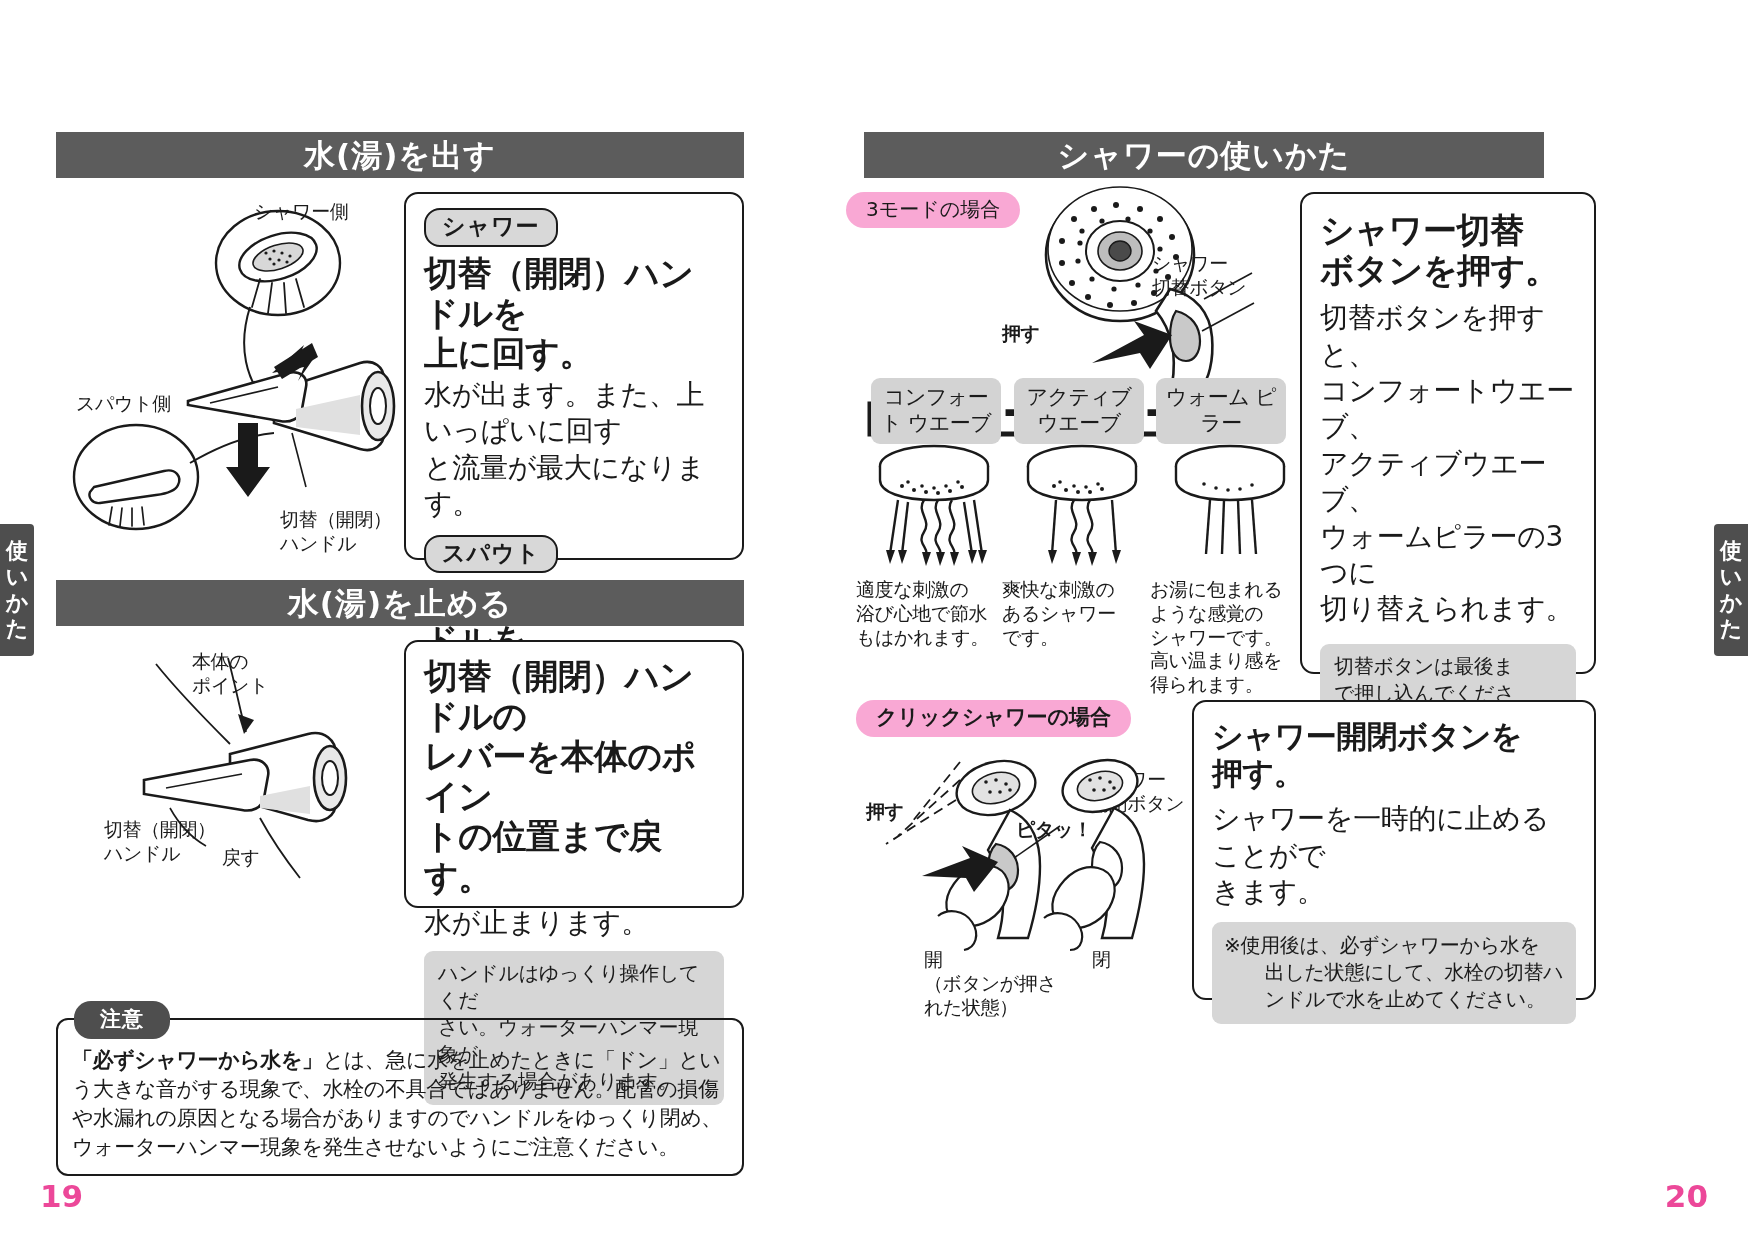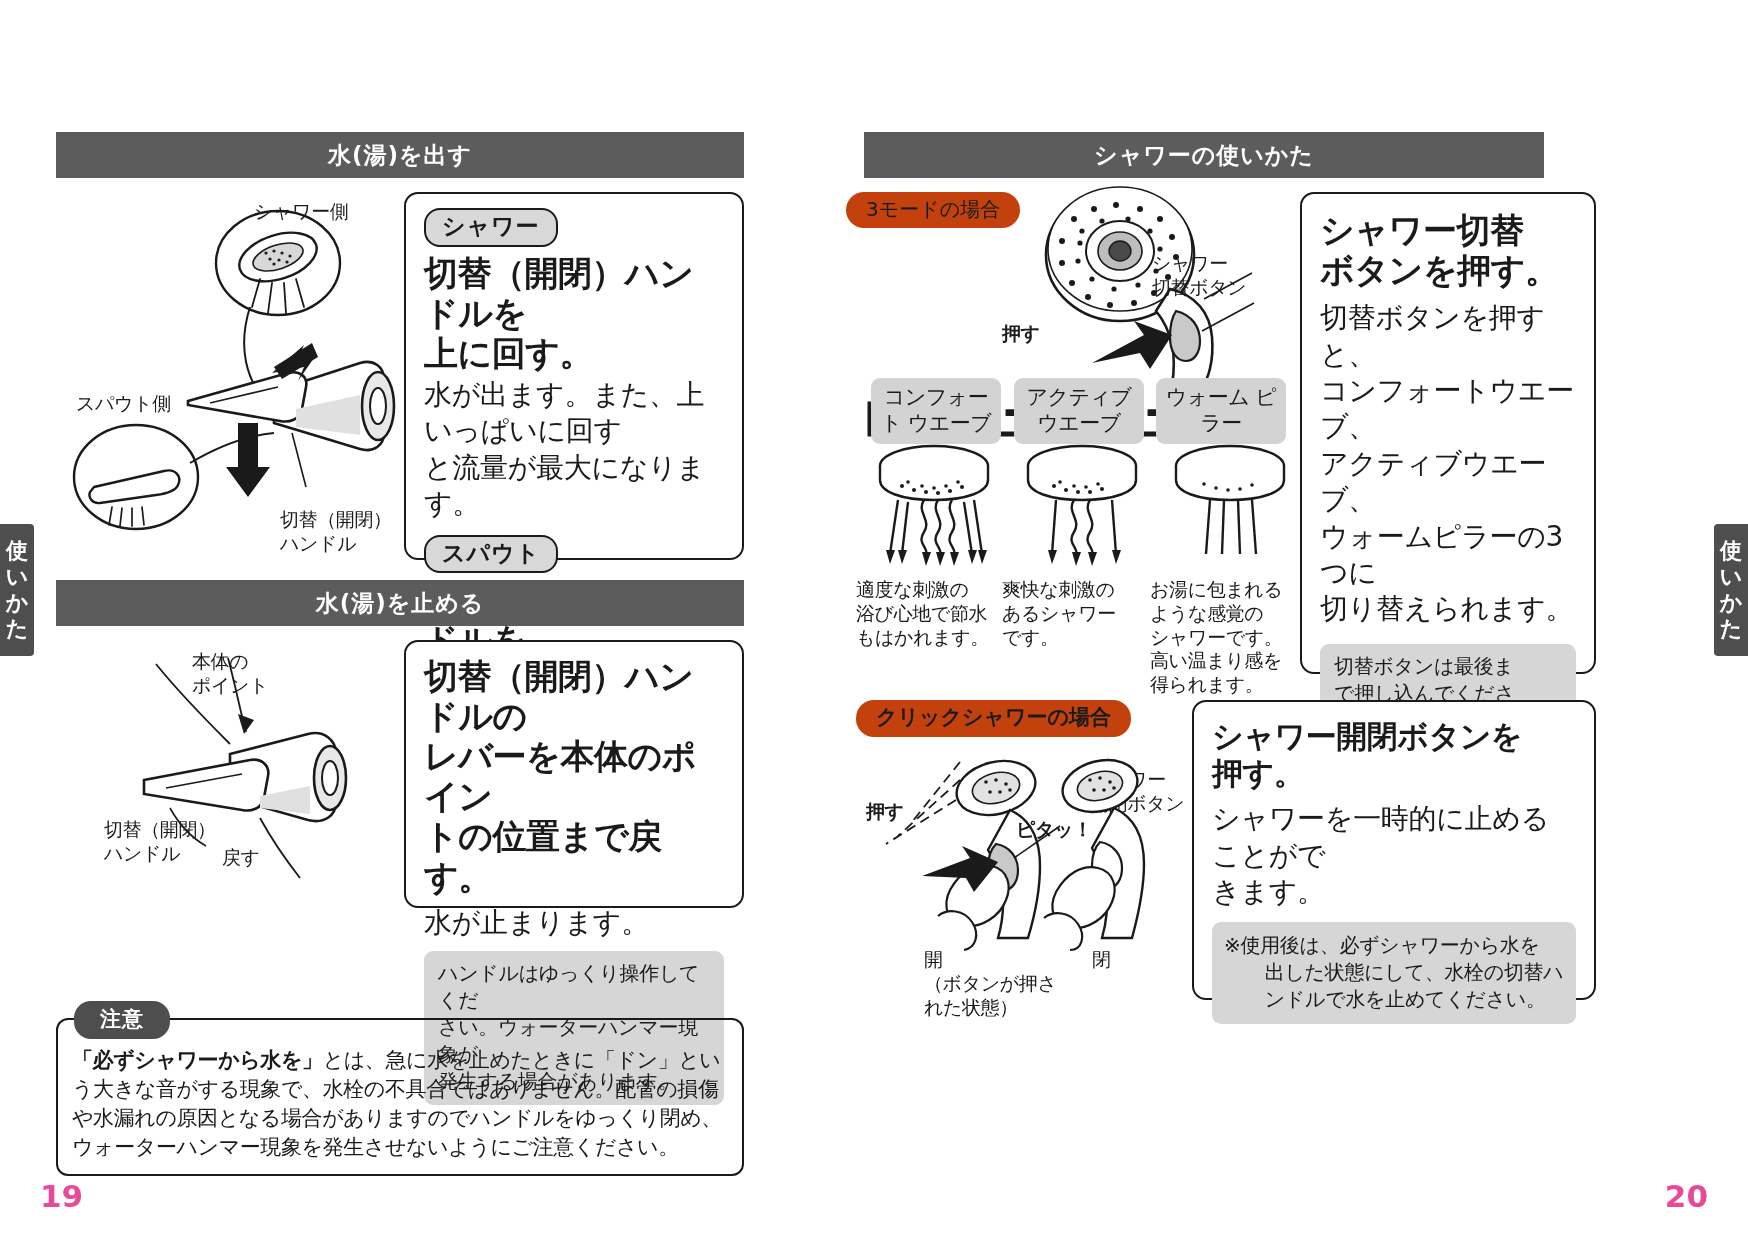--- a/index.html
+++ b/index.html
@@ -41,21 +41,21 @@
   }
   .thumb-tab span { display:block; }
   .thumb-left  { left: 0;   top: 524px; border-radius: 0 4px 4px 0; }
   .thumb-right { right: 0;  top: 524px; border-radius: 4px 0 0 4px; }
 
   
   .bar {
     position: absolute;
     background: #5c5c5c;
     color: #ffffff;
-    font-size: 23px;
+    font-size: 31px;
     font-weight: bold;
     letter-spacing: 1px;
     text-align: center;
     line-height: 46px;
     height: 46px;
   }
 
   
   .panel {
     position: absolute;
@@ -72,21 +72,21 @@
     border: 2px solid #1a1a1a;
     border-radius: 16px;
     font-size: 23px;
     font-weight: bold;
     padding: 2px 16px 4px 16px;
     line-height: 1.25;
     letter-spacing: 1px;
   }
   .chip-plain {
     display: inline-block;
-    background: #c2410c;
+    background: #f9a8d4;
     border: none;
     border-radius: 18px;
     font-size: 20px;
     font-weight: normal;
     padding: 5px 20px 7px 20px;
     line-height: 1.2;
   }
   .chip-plain.bold { font-weight: bold; font-size:21px; }
 
   

